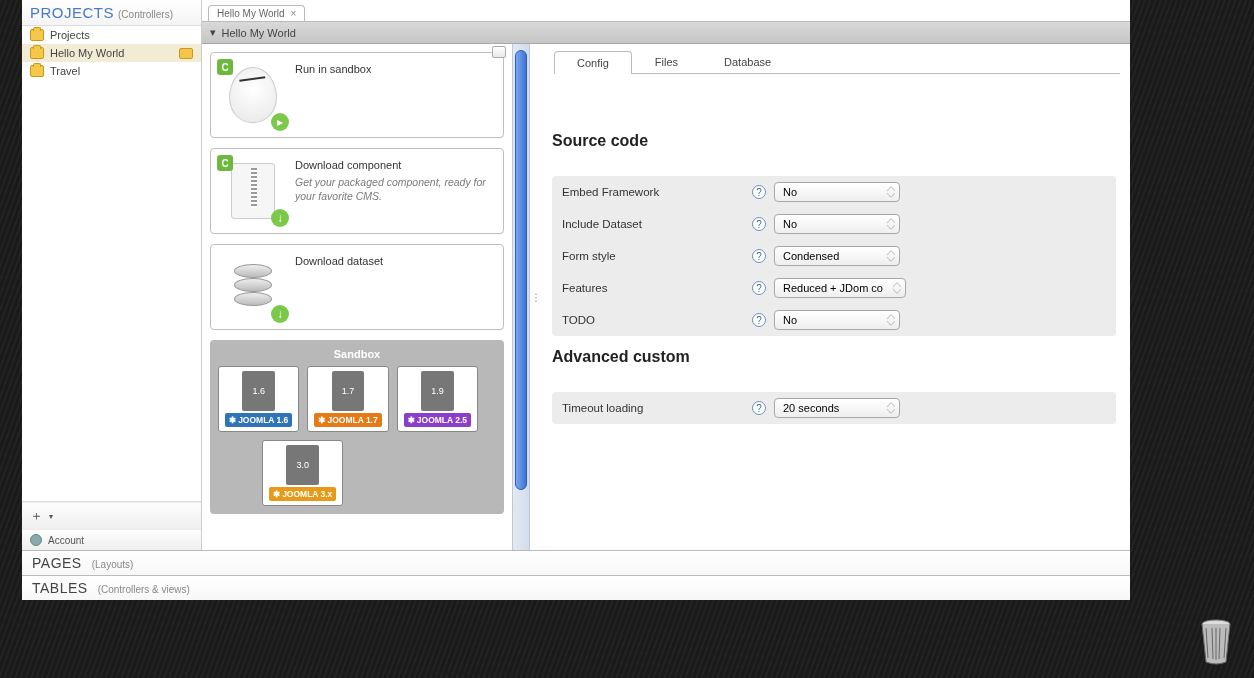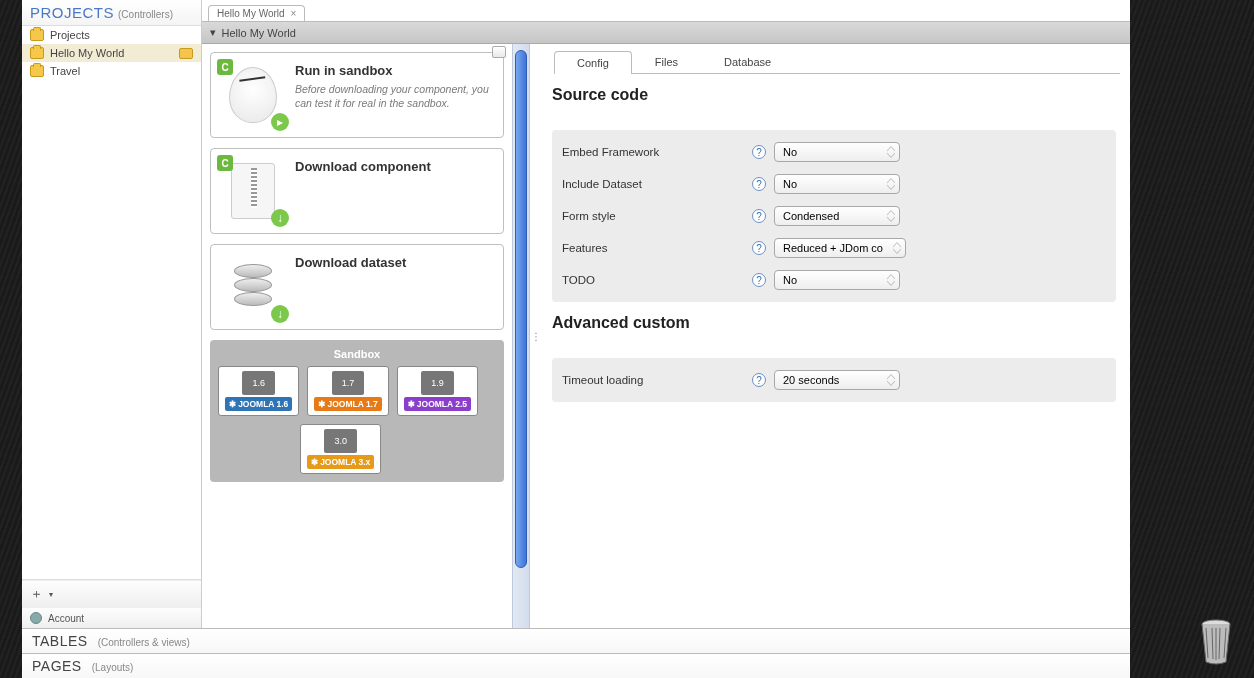--- a/index.html
+++ b/index.html
@@ -1,18 +1,18 @@
 <!DOCTYPE html>
 <html><head>
 <meta charset="utf-8">
 <style>
 * { margin: 0; padding: 0; box-sizing: border-box; font-family: "Lucida Grande", Arial, sans-serif; }
 body { width: 1254px; height: 678px; background: #1a1a1a; position: relative; overflow: hidden; }
 .bg-stripes { position: absolute; inset: 0; background: repeating-linear-gradient(110deg, #222 0 2px, #1a1a1a 2px 5px); }
-.app { position: absolute; left: 22px; top: 0; width: 1108px; height: 678px; background: #fff; display: flex; flex-direction: column; border-radius: 0 0 6px 6px; }
+.app { position: absolute; left: 22px; top: 0; width: 1108px; height: 600px; background: #fff; display: flex; flex-direction: column; border-radius: 0 0 6px 6px; }
 .top-row { display: flex; flex: 1; min-height: 0; }
 .sidebar { width: 180px; display: flex; flex-direction: column; border-right: 1px solid #ccc; background: #fff; }
 .sidebar-header { padding: 4px 8px; border-bottom: 1px solid #ddd; display: flex; align-items: baseline; gap: 4px; background: linear-gradient(#fff,#f4f4f4); }
 .sidebar-header .title { color: #4a78c8; font-size: 15px; font-weight: 400; letter-spacing: 0.5px; }
 .sidebar-header .sub { color: #888; font-size: 10px; }
 .sidebar-list { flex: 1; overflow: auto; }
 .sidebar-item { display: flex; align-items: center; gap: 6px; padding: 3px 8px; font-size: 11px; color: #444; cursor: pointer; }
 .sidebar-item.selected { background: #f3ecd4; }
 .sidebar-item .folder-extra { margin-left: auto; }
 .sidebar-footer { border-top: 1px solid #ddd; }
@@ -24,44 +24,44 @@
 .main { flex: 1; display: flex; flex-direction: column; min-width: 0; }
 .tabbar { height: 22px; background: #fff; border-bottom: 1px solid #bbb; display: flex; align-items: flex-end; padding-left: 6px; padding-top: 3px; }
 .doc-tab { background: #fff; border: 1px solid #bbb; border-bottom: none; border-radius: 4px 4px 0 0; padding: 2px 8px; font-size: 10px; color: #666; display: flex; align-items: center; gap: 6px; }
 .doc-tab .close { color: #888; font-size: 10px; cursor: pointer; }
 .crumbs { background: linear-gradient(#d9d9d9,#c6c6c6); border-bottom: 1px solid #aaa; padding: 4px 8px; display: flex; align-items: center; gap: 6px; color: #444; font-size: 11px; }
 .work { flex: 1; display: flex; min-height: 0; }
 .actions-col { width: 310px; padding: 8px; overflow: auto; position: relative; }
 .collapse-toggle { position: absolute; right: 6px; top: 2px; width: 14px; height: 12px; border: 1px solid #aaa; border-radius: 2px; background: linear-gradient(#fff,#e8e8e8); }
 .action-card { border: 1px solid #bfbfbf; border-radius: 4px; background: #fff; margin-bottom: 10px; padding: 10px; display: flex; gap: 10px; cursor: pointer; }
 .action-card .ic { width: 64px; height: 64px; flex-shrink: 0; display: flex; align-items: center; justify-content: center; position: relative; }
-.action-card h3 { font-size: 13px; font-weight: bold; color: #333; margin-bottom: 4px; }
+.action-card h3 { font-size: 11px; font-weight: normal; color: #333; margin-bottom: 4px; }
 .action-card p { font-size: 10.5px; color: #7a7a7a; font-style: italic; line-height: 1.35; }
 .sandbox-box { background: #b8b8b8; border-radius: 4px; padding: 8px; }
 .sandbox-box h4 { color: #fff; font-size: 11px; font-weight: bold; margin-bottom: 6px; text-align: center; }
 .sandbox-grid { display: flex; flex-wrap: wrap; gap: 8px; }
 .sandbox-cell { background: #fff; border: 1px solid #888; border-radius: 3px; padding: 4px 6px; display: flex; flex-direction: column; align-items: center; gap: 2px; min-width: 78px; }
-.sandbox-cell .ver { background: #777; color: #fff; font-size: 9px; padding: 7px 10px; border-radius: 2px; }
+.sandbox-cell .ver { background: #777; color: #fff; font-size: 9px; padding: 15px 10px; border-radius: 2px; }
 .joomla-badge { font-size: 8.5px; color: #fff; padding: 2px 4px; border-radius: 2px; display: inline-flex; align-items: center; gap: 2px; font-weight: bold; }
 .jb-16 { background: #2f75b5; }
 .jb-17 { background: #e67a17; }
 .jb-25 { background: #8a3ec9; }
 .jb-3x { background: #e69a17; }
 
 .vscroll { width: 18px; background: linear-gradient(90deg,#e3e9f2,#d1dded); border-left: 1px solid #bcc8dc; border-right: 1px solid #bcc8dc; position: relative; }
 .vscroll .thumb { position: absolute; left: 2px; right: 2px; top: 6px; bottom: 60px; background: linear-gradient(90deg,#7aa7ef,#3d74d6); border-radius: 7px; border: 1px solid #2c5db8; }
 .drag-handle { width: 12px; display:flex; align-items:center; justify-content:center; color:#888; font-size:10px; cursor: col-resize; }
 
-.config-col { flex: 1; padding: 6px 10px 10px 6px; display: flex; flex-direction: column; min-width: 0; }
+.config-col { flex: 1; padding: 6px 10px 10px 6px; display: flex; flex-direction: column; min-width: 0; gap: 46px; }
 .cfg-tabs { display: flex; border-bottom: 1px solid #bbb; margin-left: 6px; }
 .cfg-tab { padding: 5px 22px; font-size: 11px; color: #444; cursor: pointer; border: 1px solid transparent; border-bottom: none; }
 .cfg-tab.active { border-color: #bbb; background: #fff; border-radius: 4px 4px 0 0; position: relative; top: 1px; }
 .cfg-body { padding: 6px 4px; overflow: auto; }
 .cfg-body h2 { font-size: 16px; font-weight: bold; color: #222; margin: 6px 0 8px; }
-.cfg-group { background: #ececec; border-radius: 4px; padding: 6px 8px; margin-bottom: 12px; margin-top: 26px; }
+.cfg-group { background: #ececec; border-radius: 4px; padding: 0 8px; margin-bottom: 12px; margin-top: 26px; }
 .cfg-row { display: flex; align-items: center; padding: 6px 2px; }
 .cfg-row label { width: 190px; font-size: 11.5px; color: #333; }
 .help-ic { width: 14px; height: 14px; border: 1px solid #6b8fc4; color: #3a6bbf; border-radius: 50%; display: inline-flex; align-items: center; justify-content: center; font-size: 10px; margin-right: 8px; background: #fff; cursor: help; }
 .sel { appearance: none; -webkit-appearance: none; border: 1px solid #a8a8a8; border-radius: 4px; padding: 2px 22px 2px 8px; font-size: 11px; background: linear-gradient(#fff,#eee); height: 20px; min-width: 126px; position: relative; }
 .sel-wrap { position: relative; display: inline-block; }
 .sel-wrap::after { content: ""; position: absolute; right: 5px; top: 4px; width: 8px; height: 12px; background: linear-gradient(#888,#888); clip-path: polygon(0 35%, 50% 0, 100% 35%, 100% 45%, 50% 10%, 0 45%, 0 55%, 50% 90%, 100% 55%, 100% 65%, 50% 100%, 0 65%); opacity: .5; pointer-events:none; }
 
 .icon-box { width:14px; height:12px; background:#f5c84a; border:1px solid #c99a1a; border-radius:2px; position:relative; }
 .icon-box::before { content:""; position:absolute; left:2px; top:-3px; width:6px; height:3px; background:#f5c84a; border:1px solid #c99a1a; border-bottom:none; border-radius:2px 2px 0 0; }
 .icon-folder { width:14px; height:11px; background:#f3c54f; border:1px solid #c99a1a; border-radius:2px; }
@@ -140,32 +140,32 @@
           <div class="collapse-toggle"></div>
 
           <div class="action-card">
             <div class="ic">
               <div class="egg"></div>
                 <span class="badge-c">C</span>
                 <span class="badge-dl">▸</span>
             </div>
             <div>
               <h3>Run in sandbox</h3>
-              <p>Before downloading your component, you can test it for real in the sandbox.</p>
             </div>
           </div>
 
           <div class="action-card">
             <div class="ic">
               <div class="zipic"></div>
                 <span class="badge-c">C</span>
                 <span class="badge-dl">↓</span>
             </div>
             <div>
               <h3>Download component</h3>
+              <p>Get your packaged component, ready for your favorite CMS.</p>
             </div>
           </div>
 
           <div class="action-card">
             <div class="ic">
               <div class="dbic">
                   <div class="cyl"></div>
                   <div class="cyl"></div>
                   <div class="cyl"></div>
                 </div>
@@ -185,21 +185,21 @@
                 <span class="joomla-badge jb-16">✱ <span>JOOMLA 1.6</span></span>
               </div>
               <div class="sandbox-cell">
                 <span class="ver">1.7</span>
                 <span class="joomla-badge jb-17">✱ <span>JOOMLA 1.7</span></span>
               </div>
               <div class="sandbox-cell">
                 <span class="ver">1.9</span>
                 <span class="joomla-badge jb-25">✱ <span>JOOMLA 2.5</span></span>
               </div>
-              <div class="sandbox-cell" style="margin-left:82px;">
+              <div class="sandbox-cell" style="margin-left:44px;">
                 <span class="ver">3.0</span>
                 <span class="joomla-badge jb-3x">✱ <span>JOOMLA 3.x</span></span>
               </div>
             </div>
           </div>
         </div>
 
         <div class="vscroll">
           <div class="thumb"></div>
         </div>
@@ -251,26 +251,26 @@
               </div>
             </div>
 
           </div>
         </div>
       </div>
     </div>
   </div>
 
   <div class="bottom-section">
+    <span class="title">PAGES</span>
+    <span class="sub">(Layouts)</span>
+  </div>
+  <div class="bottom-section">
     <span class="title">TABLES</span>
     <span class="sub">(Controllers &amp; views)</span>
-  </div>
-  <div class="bottom-section">
-    <span class="title">PAGES</span>
-    <span class="sub">(Layouts)</span>
   </div>
 </div>
 
 <div class="trash-corner">
   <svg viewBox="0 0 40 48">
       <ellipse cx="20" cy="6" rx="14" ry="4" fill="#ddd" stroke="#777"></ellipse>
       <path d="M6 6 L10 44 Q20 48 30 44 L34 6" fill="#bcbcbc" stroke="#666"></path>
       <path d="M10 10 L12 40 M16 10 L17 41 M20 10 L20 42 M24 10 L23 41 M30 10 L28 40" stroke="#666" fill="none"></path>
     </svg>
 </div>

